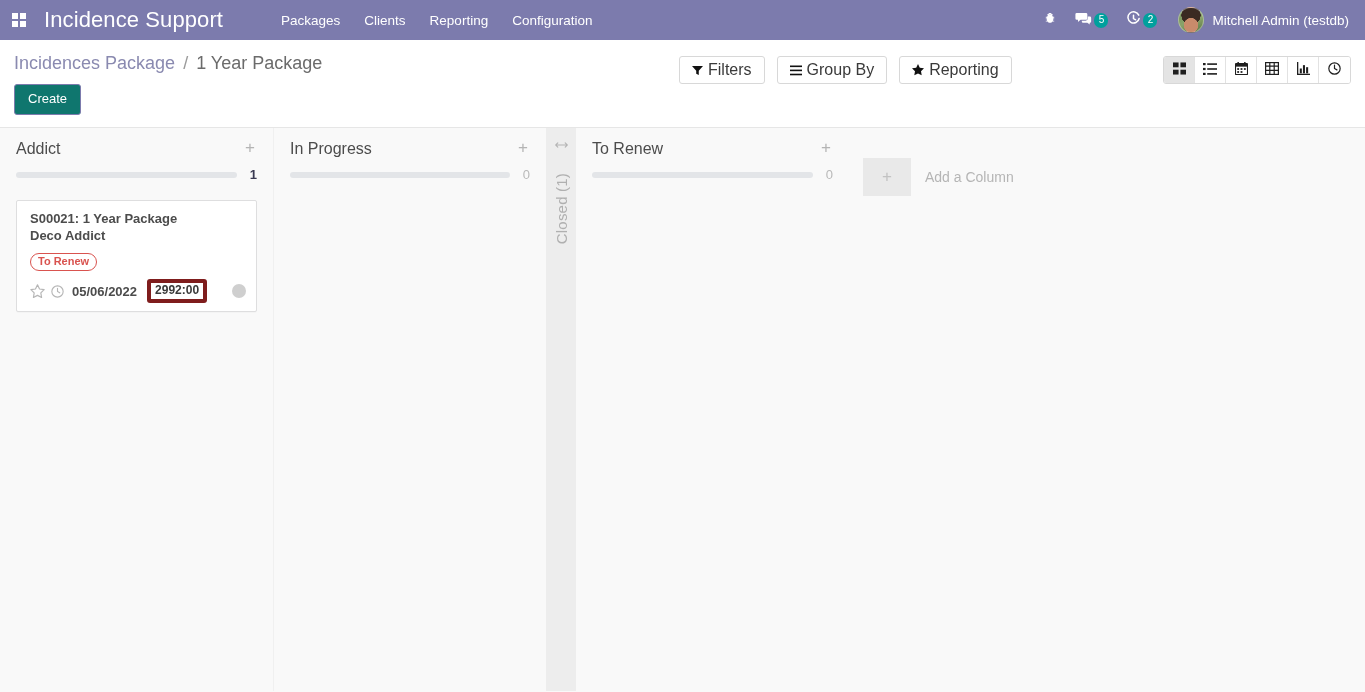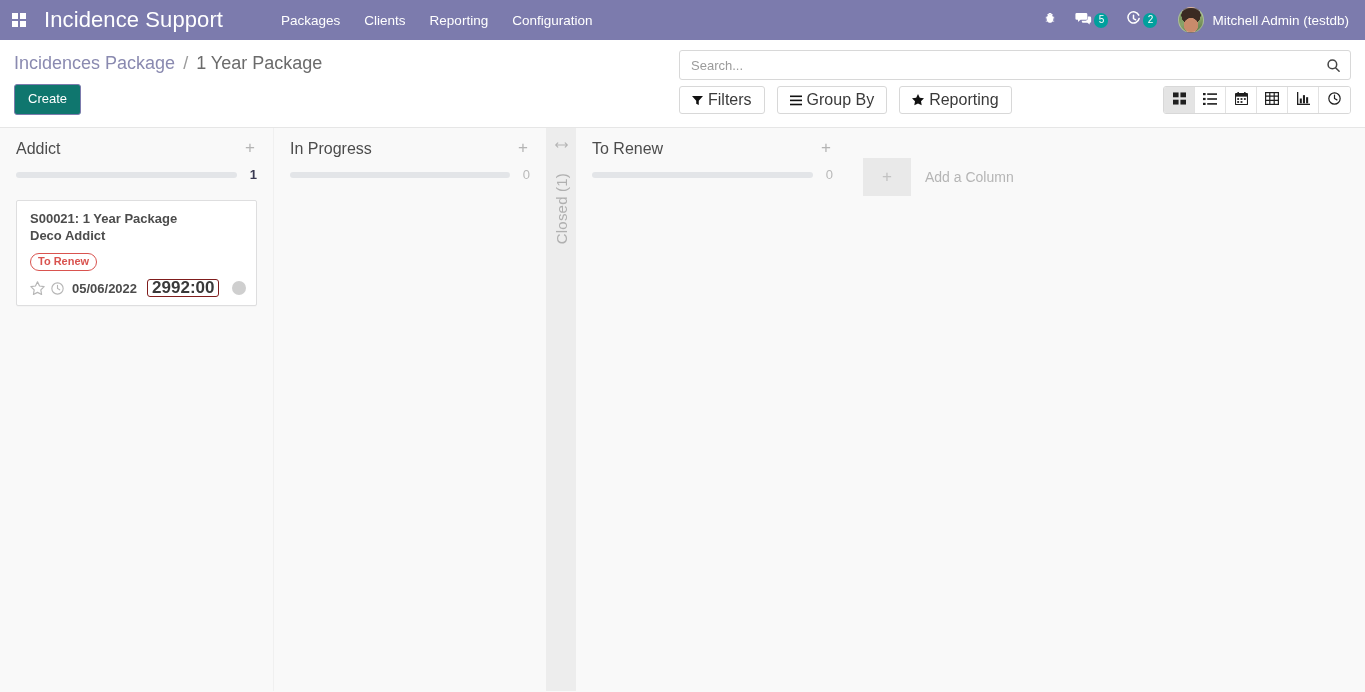--- a/index.html
+++ b/index.html
@@ -288,24 +288,24 @@
   }
   .kcard-footer {
     display: flex;
     align-items: center;
     margin-top: 8px;
     gap: 6px;
   }
   .kcard-footer .ic { color: #b6b6b6; display: flex; align-items: center; cursor: pointer; }
   .kcard-date { font-size: 13px; color: #4c4c4c; margin-left: 2px; }
   .kcard-hours {
-    border: 1px solid #7f1d1d;
+    border: 4px solid #7f1d1d;
     color: #3a3a3a;
     border-radius: 3px;
-    font-size: 17px;
+    font-size: 12px;
     line-height: 13px;
     padding: 1px 4px 2px 4px;
     margin-left: 4px;
   }
   .kcard-avatar {
     margin-left: auto;
     width: 14px; height: 14px;
     border-radius: 50%;
     background: #cfcfcf;
   }
@@ -423,29 +423,20 @@
 
   <div id="breadcrumb">
     <span class="bc-link">Incidences Package</span>
     <span class="bc-sep">/</span>
     <span class="bc-active">1 Year Package</span>
   </div>
 
   <button id="create-button">Create</button>
 
   <div id="search-area">
-    <div id="search-box">
-      <input id="search-input" type="text" placeholder="Search..." style="">
-      <span id="search-icon">
-        <svg width="15" height="15" viewBox="0 0 16 16" fill="none" stroke="#444" stroke-width="1.6">
-          <circle cx="6.8" cy="6.8" r="4.6"></circle>
-          <path d="M10.2 10.4 14 14.2" stroke-linecap="round"></path>
-        </svg>
-      </span>
-    </div>
 
     <div id="filter-row">
 
       <div class="fbtn">
         <span>
           <svg width="11" height="11" viewBox="0 0 12 12" fill="#111">
               <path d="M0 1h12L7.4 6.3V11L4.6 9.6V6.3z"></path>
             </svg>
         </span>
         <span>Filters</span>

